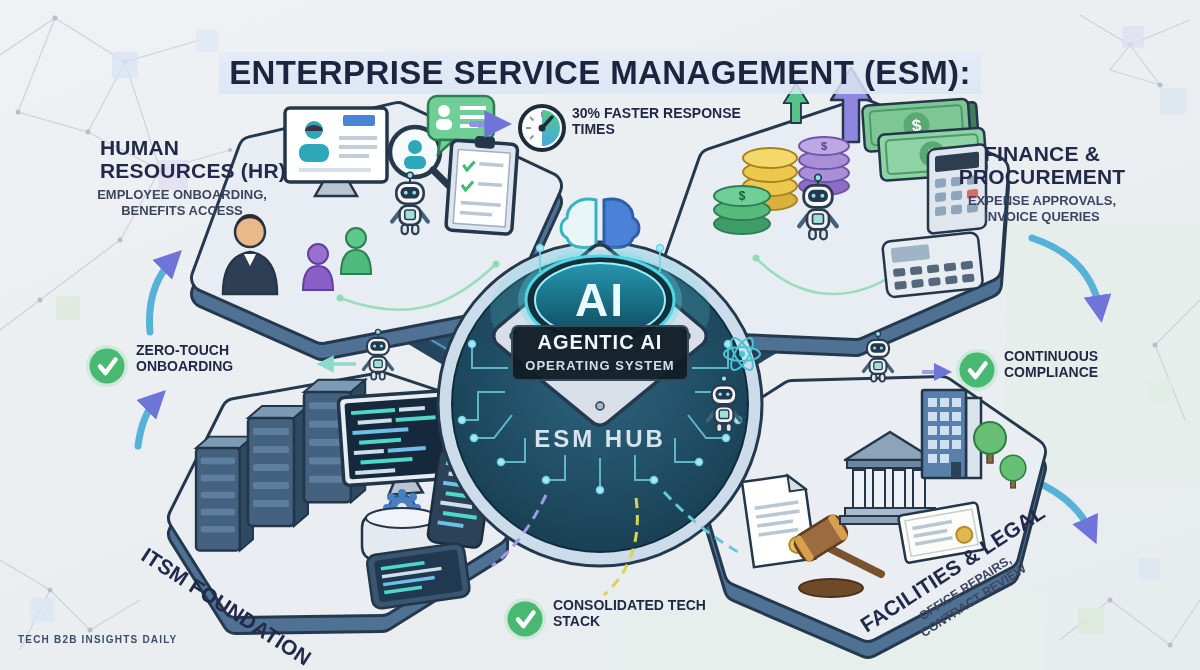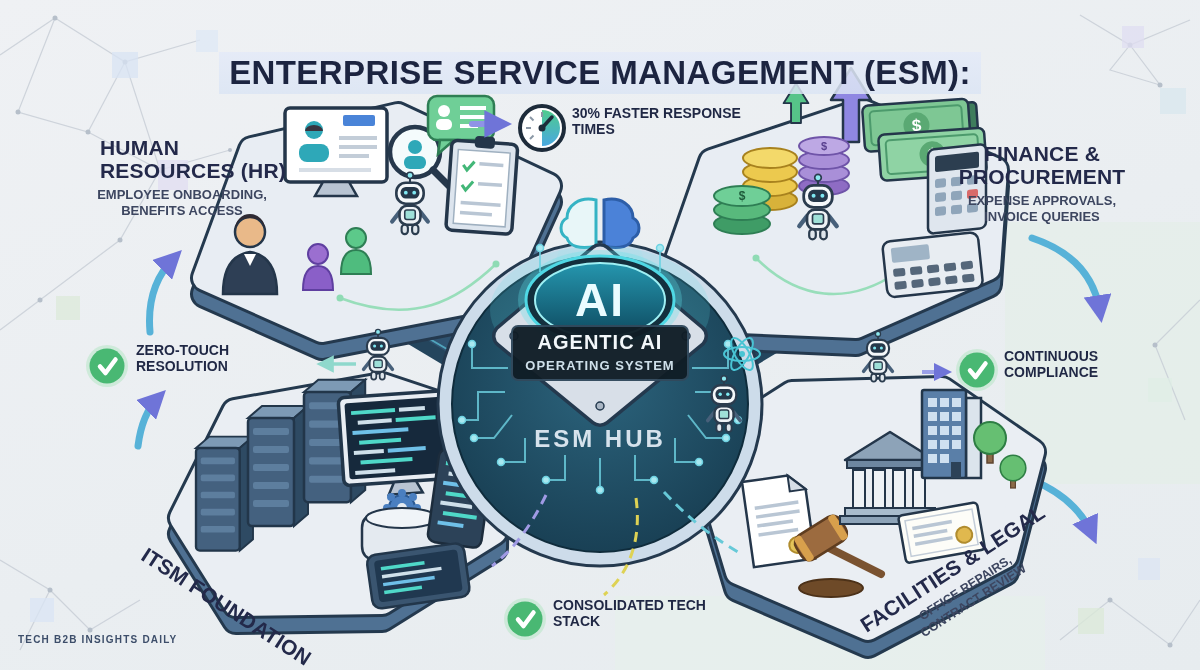--- a/index.html
+++ b/index.html
@@ -563,21 +563,21 @@
   <div class="q-title">FINANCE &amp; PROCUREMENT</div>
   <div class="q-sub">EXPENSE APPROVALS, INVOICE QUERIES</div>
 </div>
 
 <div class="abs hr-block">
   <div class="q-title">HUMAN RESOURCES (HR)</div>
   <div class="q-sub">EMPLOYEE ONBOARDING, BENEFITS ACCESS</div>
 </div>
 
 <div class="abs co-resp callout-text">30% FASTER RESPONSE TIMES</div>
-<div class="abs co-zero callout-text">ZERO-TOUCH RESOLUTION</div>
+<div class="abs co-zero callout-text">ZERO-TOUCH ONBOARDING</div>
 <div class="abs co-comp callout-text">CONTINUOUS COMPLIANCE</div>
 <div class="abs co-tech callout-text">CONSOLIDATED TECH STACK</div>
 
 <div class="abs itsm-label q-title">ITSM FOUNDATION</div>
 
 <div class="abs fac-wrap">
   <div class="fac-inner">
     <div class="q-title">FACILITIES &amp; LEGAL</div>
     <div class="q-sub">OFFICE REPAIRS, CONTRACT REVIEW</div>
   </div>

